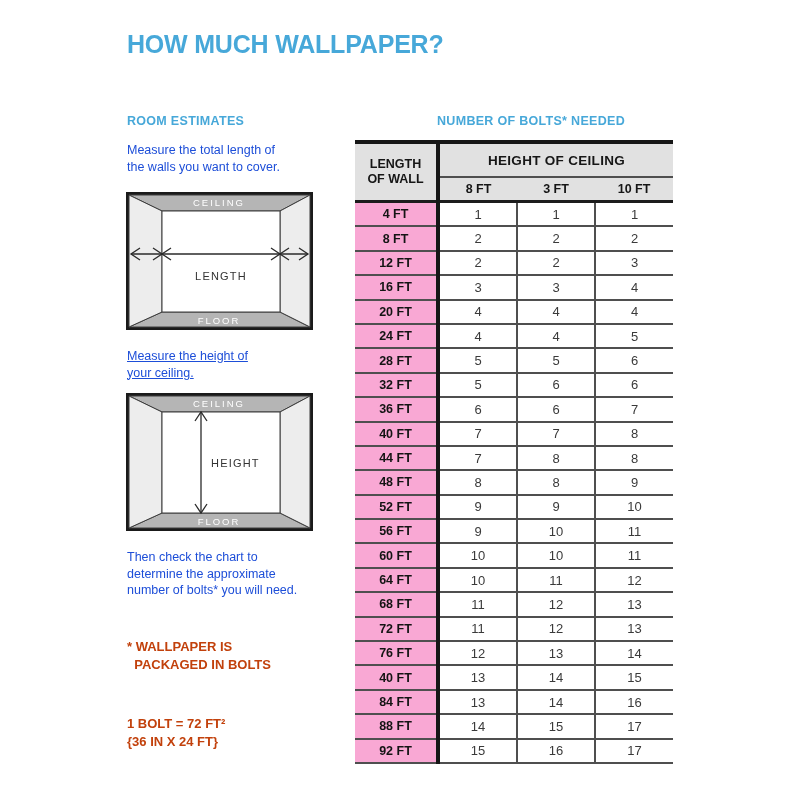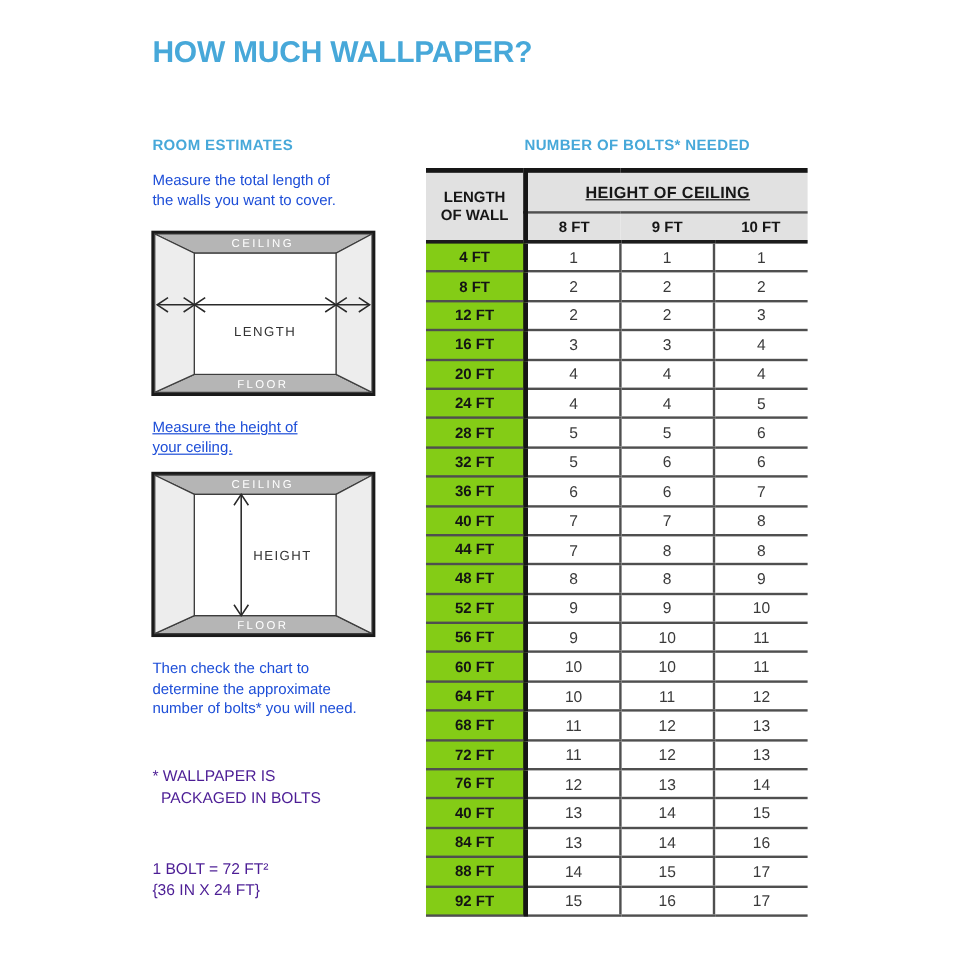--- a/index.html
+++ b/index.html
@@ -13,48 +13,48 @@
 
   .section-heading{font-size:12.5px;font-weight:bold;color:#47a8d9;letter-spacing:0.3px;}
   #room-heading{left:127px;top:114px;text-align:right;}
   #table-heading{left:372px;top:114px;width:318px;text-align:center;}
 
   .body-text{font-size:12.5px;line-height:16.5px;color:#1d4ed8;white-space:pre-line;}
   #step1{left:127px;top:142px;}
   #step2{left:127px;top:348px;text-decoration:underline;}
   #step3{left:127px;top:549px;}
 
-  .bold-note{font-size:13px;font-weight:normal;color:#4c1d95;line-height:17.5px;white-space:pre-wrap;}
+  .bold-note{font-size:13px;font-weight:bold;color:#c2410c;line-height:17.5px;white-space:pre-wrap;}
   #footnote{left:127px;top:638px;}
   #bolt-def{left:127px;top:683px;margin-top:32px;}
 
   #diagram1{left:126px;top:192px;}
   #diagram2{left:126px;top:393px;}
   svg text{font-family:"Liberation Sans",sans-serif;}
   .svg-band-label{font-size:9.5px;fill:#ffffff;letter-spacing:2px;}
   .svg-measure-label{font-size:11px;fill:#333333;letter-spacing:1.2px;}
 
   #bolt-table-wrap{left:355px;top:140px;}
   table{border-collapse:collapse;table-layout:fixed;width:318px;border-top:4px solid #161616;}
   th,td{padding:0;text-align:center;vertical-align:middle;}
   .corner{
     background:#e1e1e1;border-right:4px solid #161616;border-bottom:3px solid #1c1c1c;
     font-size:12.5px;font-weight:bold;color:#161616;line-height:15px;white-space:pre-line;
   }
   .grouphead{
     background:#e1e1e1;height:32px;border-bottom:2px solid #4f4f4f;
-    font-size:13.5px;font-weight:bold;color:#161616;letter-spacing:0.3px;text-decoration:underline;
+    font-size:13.5px;font-weight:bold;color:#161616;letter-spacing:0.3px;
   }
   .unithead{
     background:#e1e1e1;height:22px;border-bottom:3px solid #1c1c1c;
     font-size:12.5px;font-weight:bold;color:#161616;
   }
   tbody td{height:22.4px;border-bottom:2px solid #4f4f4f;font-size:13px;color:#3a3a3a;}
   tbody td.rowlabel{
-    background:#84cc16;border-right:4px solid #161616;
+    background:#f9a8d4;border-right:4px solid #161616;
     font-weight:bold;color:#141414;font-size:12.5px;
   }
   tbody td.val + td.val{border-left:2px solid #4f4f4f;}
 </style>
 </head>
 <body>
 
 <div class="abs" id="main-title">HOW MUCH WALLPAPER?</div>
 
 <div class="abs section-heading" id="room-heading">ROOM ESTIMATES</div>
@@ -121,21 +121,21 @@
         <col style="width:78px">
     </colgroup>
     <thead>
       <tr>
         <th class="corner" rowspan="2">LENGTH
 OF WALL</th>
         <th class="grouphead" colspan="3">HEIGHT OF CEILING</th>
       </tr>
       <tr>
         <th class="unithead">8 FT</th>
-        <th class="unithead">9 FT</th>
+        <th class="unithead">3 FT</th>
         <th class="unithead">10 FT</th>
       </tr>
     </thead>
     <tbody>
         <tr>
           <td class="rowlabel">4 FT</td>
           <td class="val">1</td>
           <td class="val">1</td>
           <td class="val">1</td>
         </tr>

